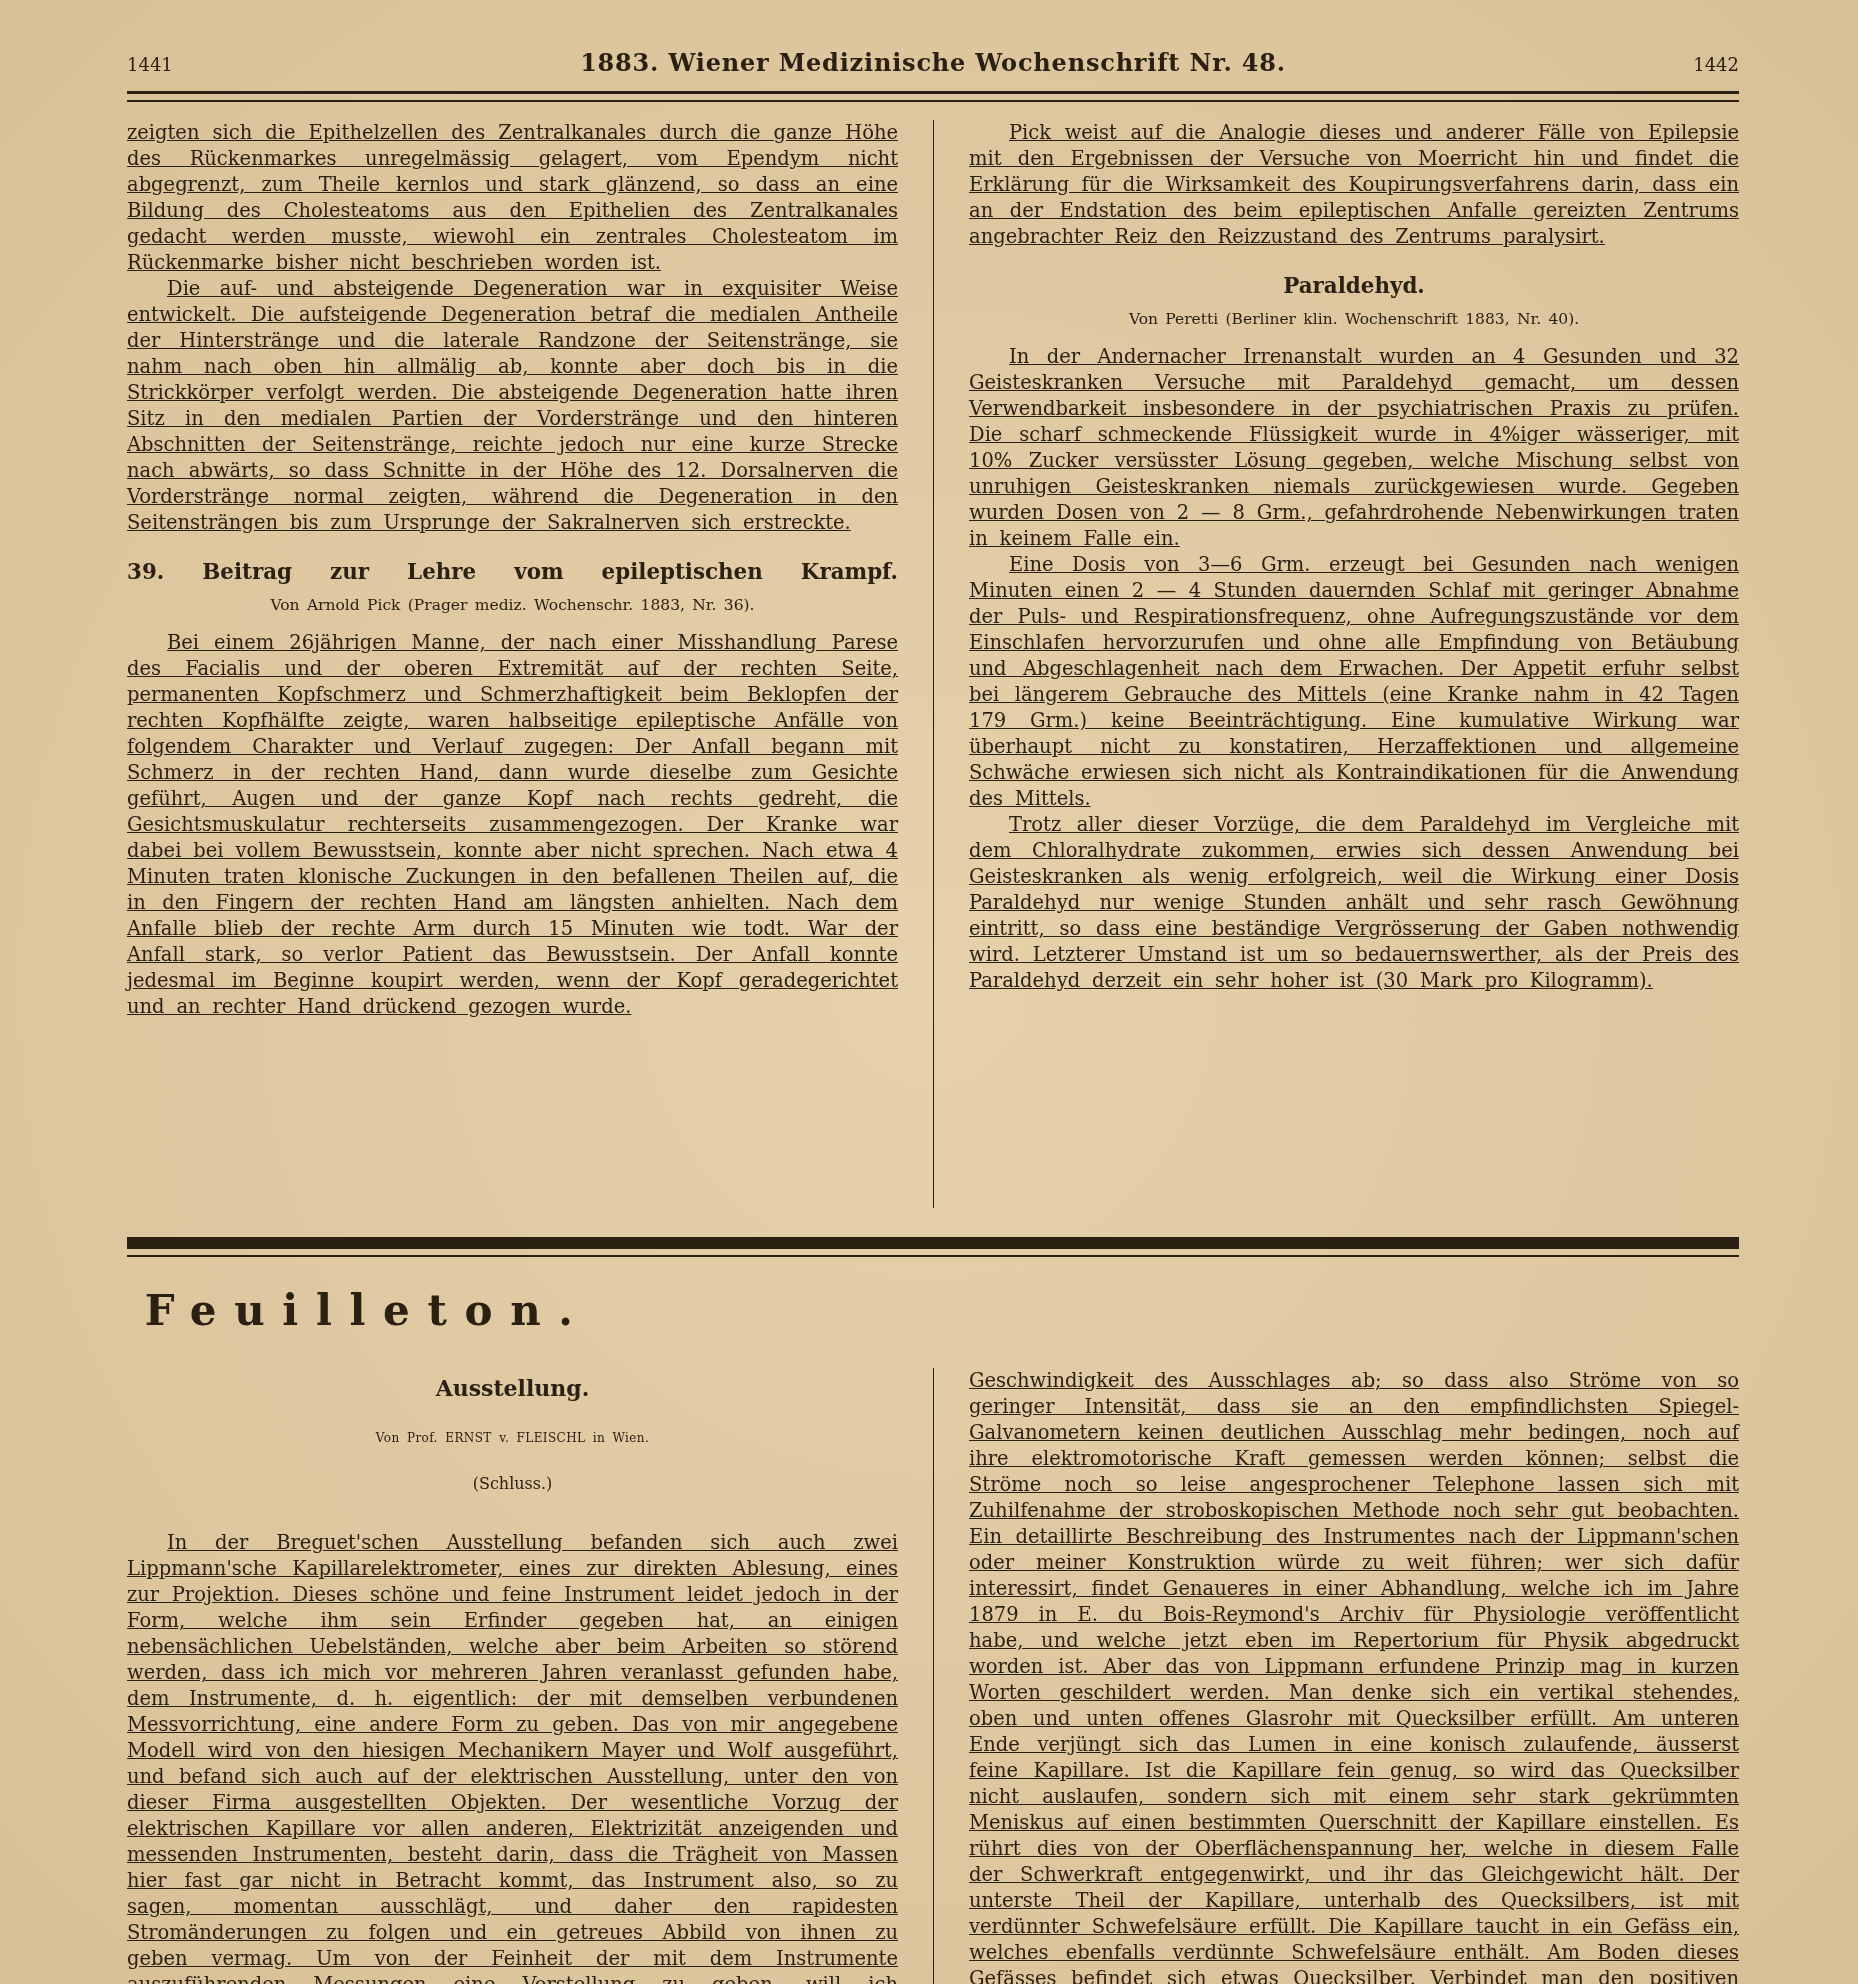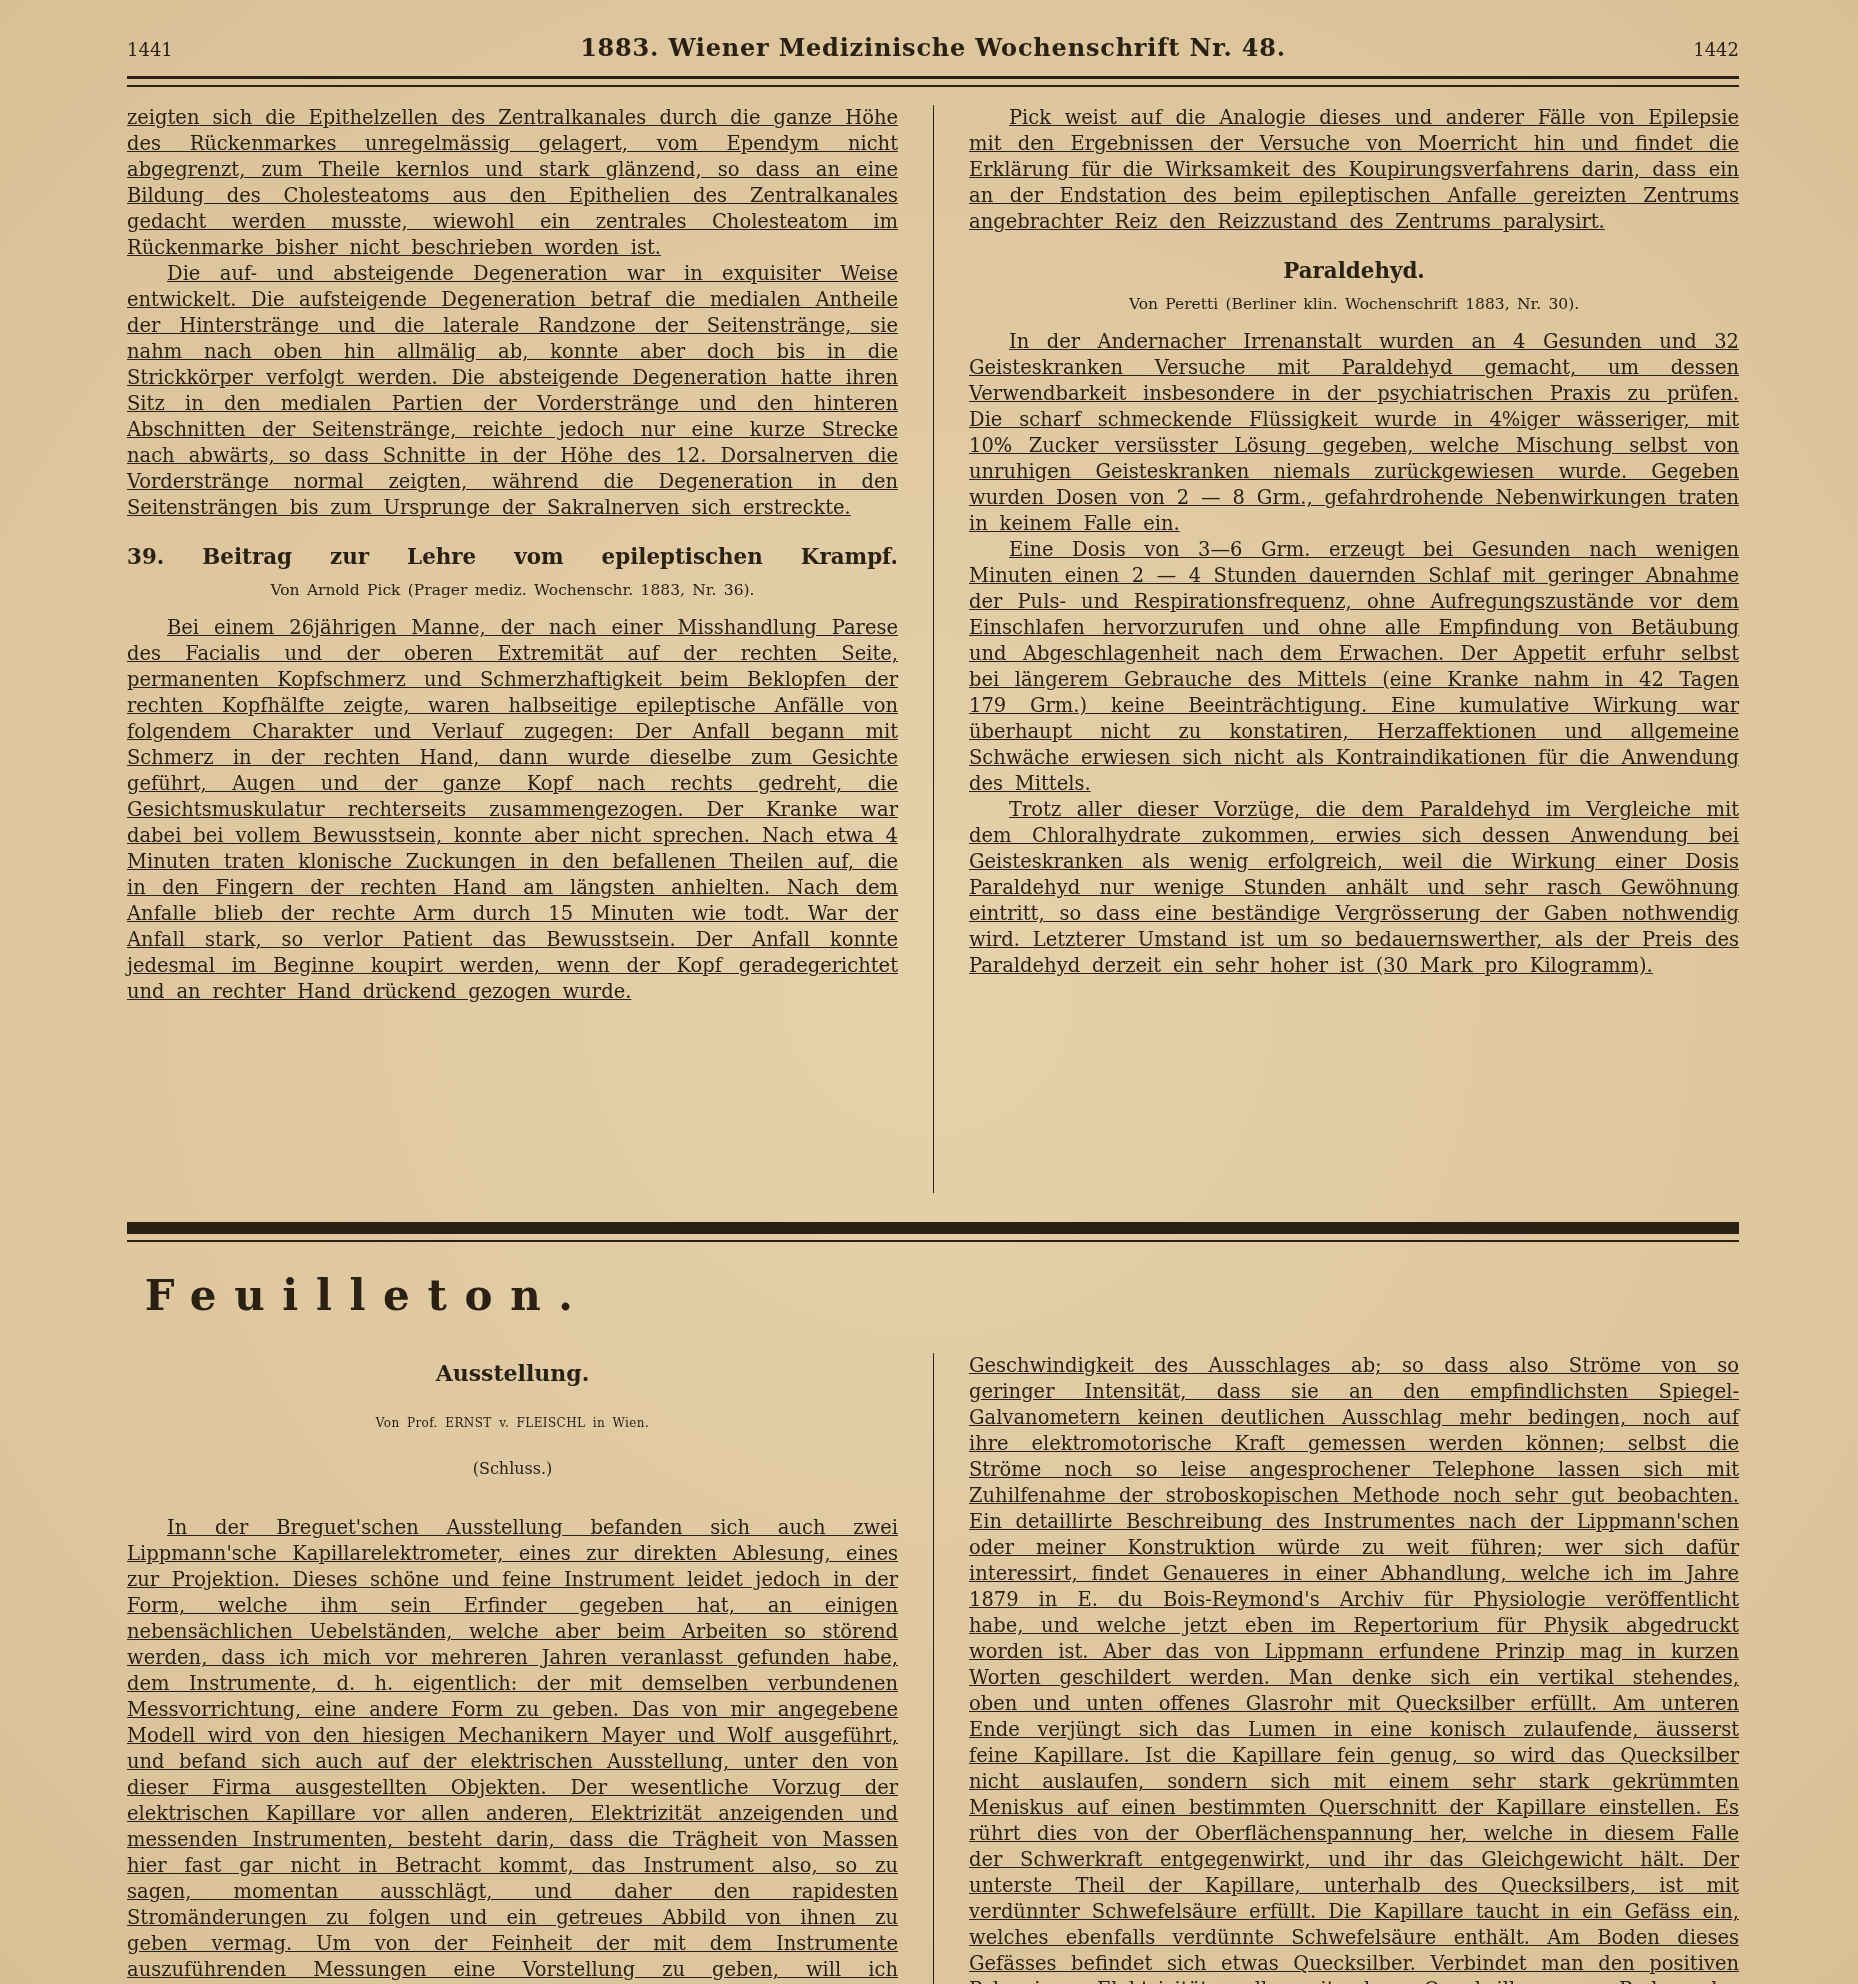--- a/index.html
+++ b/index.html
@@ -6,21 +6,21 @@
     --paper:#d9c098;
     --ink:#2a2113;
   }
   html,body{margin:0;padding:0;width:1858px;height:2466px;overflow:hidden;}
   body{
     background:radial-gradient(125% 95% at 50% 40%, #e6d1ab 0%, #dcc49c 45%, #d2b78b 78%, #bfa173 100%);
     color:var(--ink);
     font-family:"DejaVu Serif","Liberation Serif",serif;
   }
   .page{box-sizing:border-box;width:100%;height:100%;padding:33px 119px 0 127px;}
-  .header{display:flex;align-items:baseline;}
+  .header{display:flex;align-items:baseline;margin-top:15px;}
   .pn{width:119px;font-size:18px;}
   .pn.right{text-align:right;}
   .journal-title{flex:1;text-align:center;font-weight:bold;font-size:24px;letter-spacing:0.8px;}
   .double-rule{margin-top:14.3px;height:6px;border-top:3.6px solid var(--ink);border-bottom:2.8px solid var(--ink);}
   .cols{display:flex;align-items:stretch;}
   .col{box-sizing:border-box;width:50%;}
   .col-left{padding-right:35px;}
   .col-right{padding-left:35px;border-left:1.6px solid var(--ink);}
   .top-cols{margin-top:17.5px;min-height:1088px;}
   p{margin:0;}
@@ -55,21 +55,21 @@
       <p class="body indent">Die auf- und absteigende Degeneration war in exquisiter Weise entwickelt. Die aufsteigende Degeneration betraf die medialen Antheile der Hinterstränge und die laterale Randzone der Seitenstränge, sie nahm nach oben hin allmälig ab, konnte aber doch bis in die Strickkörper verfolgt werden. Die absteigende Degeneration hatte ihren Sitz in den medialen Partien der Vorderstränge und den hinteren Abschnitten der Seitenstränge, reichte jedoch nur eine kurze Strecke nach abwärts, so dass Schnitte in der Höhe des 12. Dorsalnerven die Vorderstränge normal zeigten, während die Degeneration in den Seitensträngen bis zum Ursprunge der Sakralnerven sich erstreckte.</p>
       <h2 class="art-heading jline">39. Beitrag zur Lehre vom epileptischen Krampf.</h2>
       <p class="byline">Von Arnold Pick (Prager mediz. Wochenschr. 1883, Nr. 36).</p>
       <p class="body indent">Bei einem 26jährigen Manne, der nach einer Misshandlung Parese des Facialis und der oberen Extremität auf der rechten Seite, permanenten Kopfschmerz und Schmerzhaftigkeit beim Beklopfen der rechten Kopfhälfte zeigte, waren halbseitige epileptische Anfälle von folgendem Charakter und Verlauf zugegen: Der Anfall begann mit Schmerz in der rechten Hand, dann wurde dieselbe zum Gesichte geführt, Augen und der ganze Kopf nach rechts gedreht, die Gesichtsmuskulatur rechterseits zusammengezogen. Der Kranke war dabei bei vollem Bewusstsein, konnte aber nicht sprechen. Nach etwa 4 Minuten traten klonische Zuckungen in den befallenen Theilen auf, die in den Fingern der rechten Hand am längsten anhielten. Nach dem Anfalle blieb der rechte Arm durch 15 Minuten wie todt. War der Anfall stark, so verlor Patient das Bewusstsein. Der Anfall konnte jedesmal im Beginne koupirt werden, wenn der Kopf geradegerichtet und an rechter Hand drückend gezogen wurde.</p>
     </div>
     <div class="col col-right">
       <p class="body indent">Pick weist auf die Analogie dieses und anderer Fälle von Epilepsie mit den Ergebnissen der Versuche von Moerricht hin und findet die Erklärung für die Wirksamkeit des Koupirungsverfahrens darin, dass ein an der Endstation des beim epileptischen Anfalle gereizten Zentrums angebrachter Reiz den Reizzustand des Zentrums paralysirt.</p>
       <h2 class="art-heading">
         <span class="cline">Paraldehyd.</span>
       </h2>
-      <p class="byline">Von Peretti (Berliner klin. Wochenschrift 1883, Nr. 30).</p>
+      <p class="byline">Von Peretti (Berliner klin. Wochenschrift 1883, Nr. 40).</p>
       <p class="body indent">In der Andernacher Irrenanstalt wurden an 4 Gesunden und 32 Geisteskranken Versuche mit Paraldehyd gemacht, um dessen Verwendbarkeit insbesondere in der psychiatrischen Praxis zu prüfen. Die scharf schmeckende Flüssigkeit wurde in 4%iger wässeriger, mit 10% Zucker versüsster Lösung gegeben, welche Mischung selbst von unruhigen Geisteskranken niemals zurückgewiesen wurde. Gegeben wurden Dosen von 2 — 8 Grm., gefahrdrohende Nebenwirkungen traten in keinem Falle ein.</p>
       <p class="body indent">Eine Dosis von 3—6 Grm. erzeugt bei Gesunden nach wenigen Minuten einen 2 — 4 Stunden dauernden Schlaf mit geringer Abnahme der Puls- und Respirationsfrequenz, ohne Aufregungszustände vor dem Einschlafen hervorzurufen und ohne alle Empfindung von Betäubung und Abgeschlagenheit nach dem Erwachen. Der Appetit erfuhr selbst bei längerem Gebrauche des Mittels (eine Kranke nahm in 42 Tagen 179 Grm.) keine Beeinträchtigung. Eine kumulative Wirkung war überhaupt nicht zu konstatiren, Herzaffektionen und allgemeine Schwäche erwiesen sich nicht als Kontraindikationen für die Anwendung des Mittels.</p>
       <p class="body indent">Trotz aller dieser Vorzüge, die dem Paraldehyd im Vergleiche mit dem Chloralhydrate zukommen, erwies sich dessen Anwendung bei Geisteskranken als wenig erfolgreich, weil die Wirkung einer Dosis Paraldehyd nur wenige Stunden anhält und sehr rasch Gewöhnung eintritt, so dass eine beständige Vergrösserung der Gaben nothwendig wird. Letzterer Umstand ist um so bedauernswerther, als der Preis des Paraldehyd derzeit ein sehr hoher ist (30 Mark pro Kilogramm).</p>
     </div>
   </div>
 
   <div class="heavy-rule"></div>
 
   <h1 class="feuilleton-title">Feuilleton.</h1>
 

